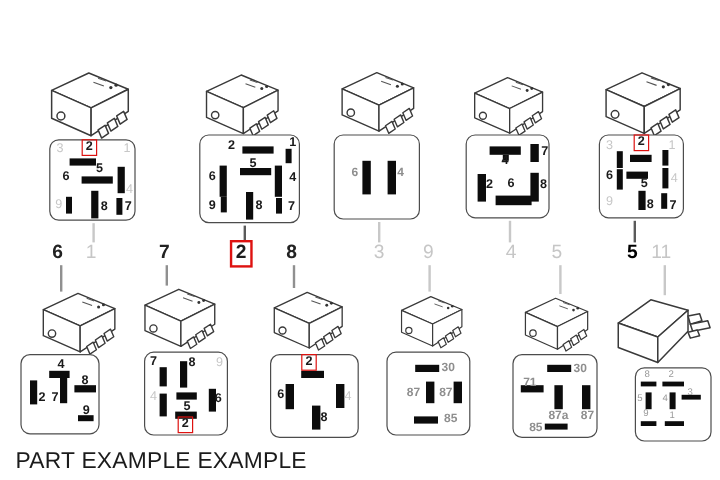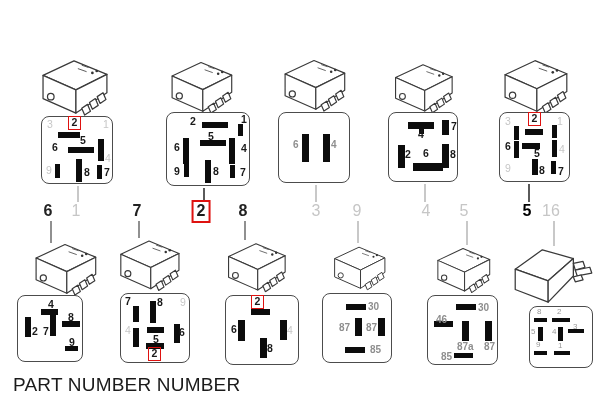--- a/index.html
+++ b/index.html
@@ -212,21 +212,21 @@
       <svg class="relay-body" viewBox="0 0 84 62" style="left: 430px; top: 243px; width: 66px; height: 52px;">
         <use href="#relay-std"></use>
       </svg>
       <div class="socket" style="left: 427px; top: 295px; width: 71px; height: 70px;">
         <div class="bar" style="left: 28px; top: 8px; width: 20px; height: 6px;"></div>
         <div class="bar" style="left: 6px; top: 25px; width: 19px; height: 6px;"></div>
         <div class="bar" style="left: 34px; top: 25px; width: 7px; height: 20px;"></div>
         <div class="bar" style="left: 57px; top: 25px; width: 7px; height: 20px;"></div>
         <div class="bar" style="left: 26px; top: 57px; width: 19px; height: 5px;"></div>
         <span class="plabel g" style="left: 50px; top: 7px;">30</span>
-        <span class="plabel g" style="left: 8px; top: 19px;">46</span>
+        <span class="plabel g" style="left: 8px; top: 19px;">71</span>
         <span class="plabel g" style="left: 29px; top: 46px;">87a</span>
         <span class="plabel g" style="left: 56px; top: 46px;">87</span>
         <span class="plabel g" style="left: 13px; top: 56px;">85</span>
       </div>
       <svg class="relay-body" viewBox="0 0 90 64" style="left: 509px; top: 244px; width: 88px; height: 62px;">
         <use href="#relay-long"></use>
       </svg>
       <div class="socket" style="left: 529px; top: 306px; width: 64px; height: 62px;">
         <div class="bar" style="left: 4px; top: 11px; width: 13px; height: 4px;"></div>
         <div class="bar" style="left: 22px; top: 11px; width: 18px; height: 4px;"></div>
@@ -258,17 +258,17 @@
       <span class="num faint" style="left: 316px; top: 202px;">3</span>
       <div class="pline faint" style="left: 315px; top: 185px; height: 17px;"></div>
       <span class="num faint" style="left: 357px; top: 202px;">9</span>
       <div class="pline faint" style="left: 357px; top: 221px; height: 22px;"></div>
       <span class="num faint" style="left: 426px; top: 202px;">4</span>
       <div class="pline faint" style="left: 424px; top: 184px; height: 18px;"></div>
       <span class="num faint" style="left: 464px; top: 202px;">5</span>
       <div class="pline faint" style="left: 466px; top: 221px; height: 24px;"></div>
       <span class="num bold" style="left: 527px; top: 202px;">5</span>
       <div class="pline dark" style="left: 528px; top: 184px; height: 18px;"></div>
-      <span class="num faint" style="left: 551px; top: 202px;">16</span>
+      <span class="num faint" style="left: 551px; top: 202px;">11</span>
       <div class="pline faint" style="left: 553px; top: 221px; height: 25px;"></div>
     </div>
-  <div class="caption">PART NUMBER NUMBER</div>
+  <div class="caption">PART EXAMPLE EXAMPLE</div>
 </div>
 
 </body></html>

